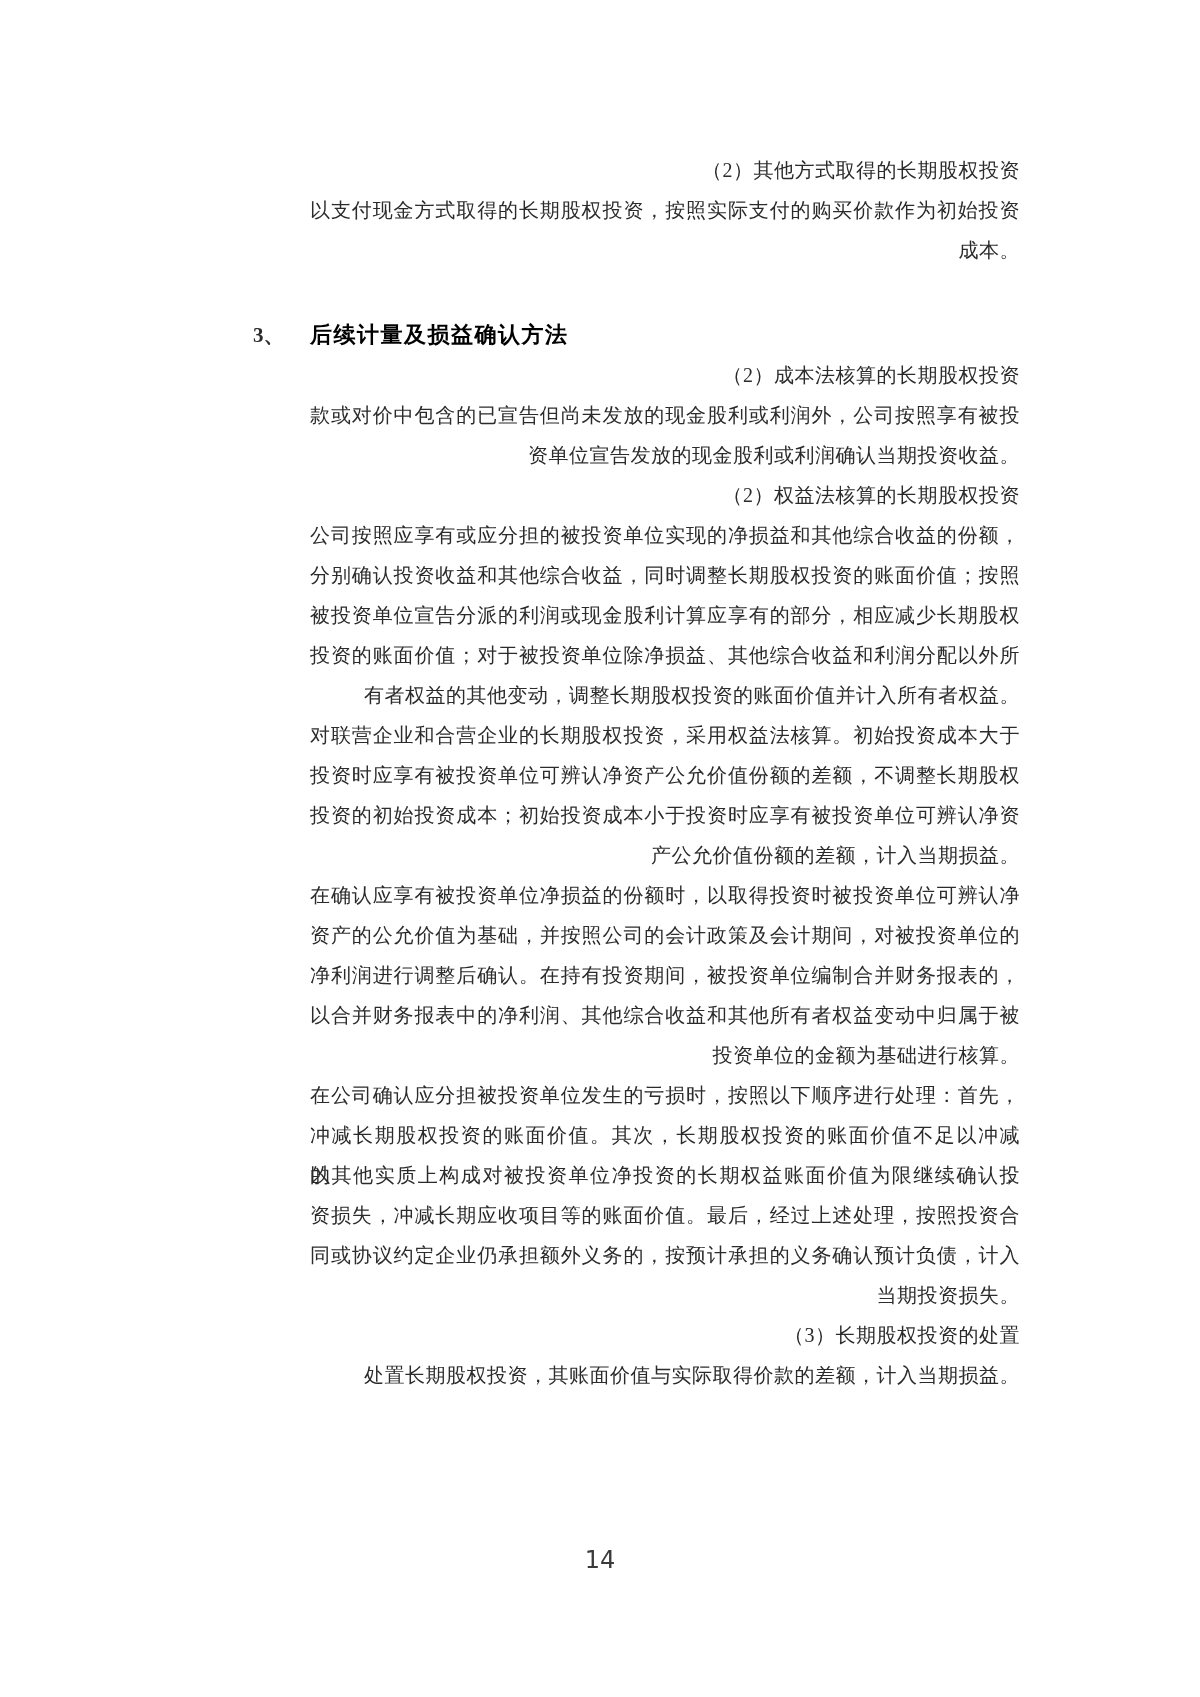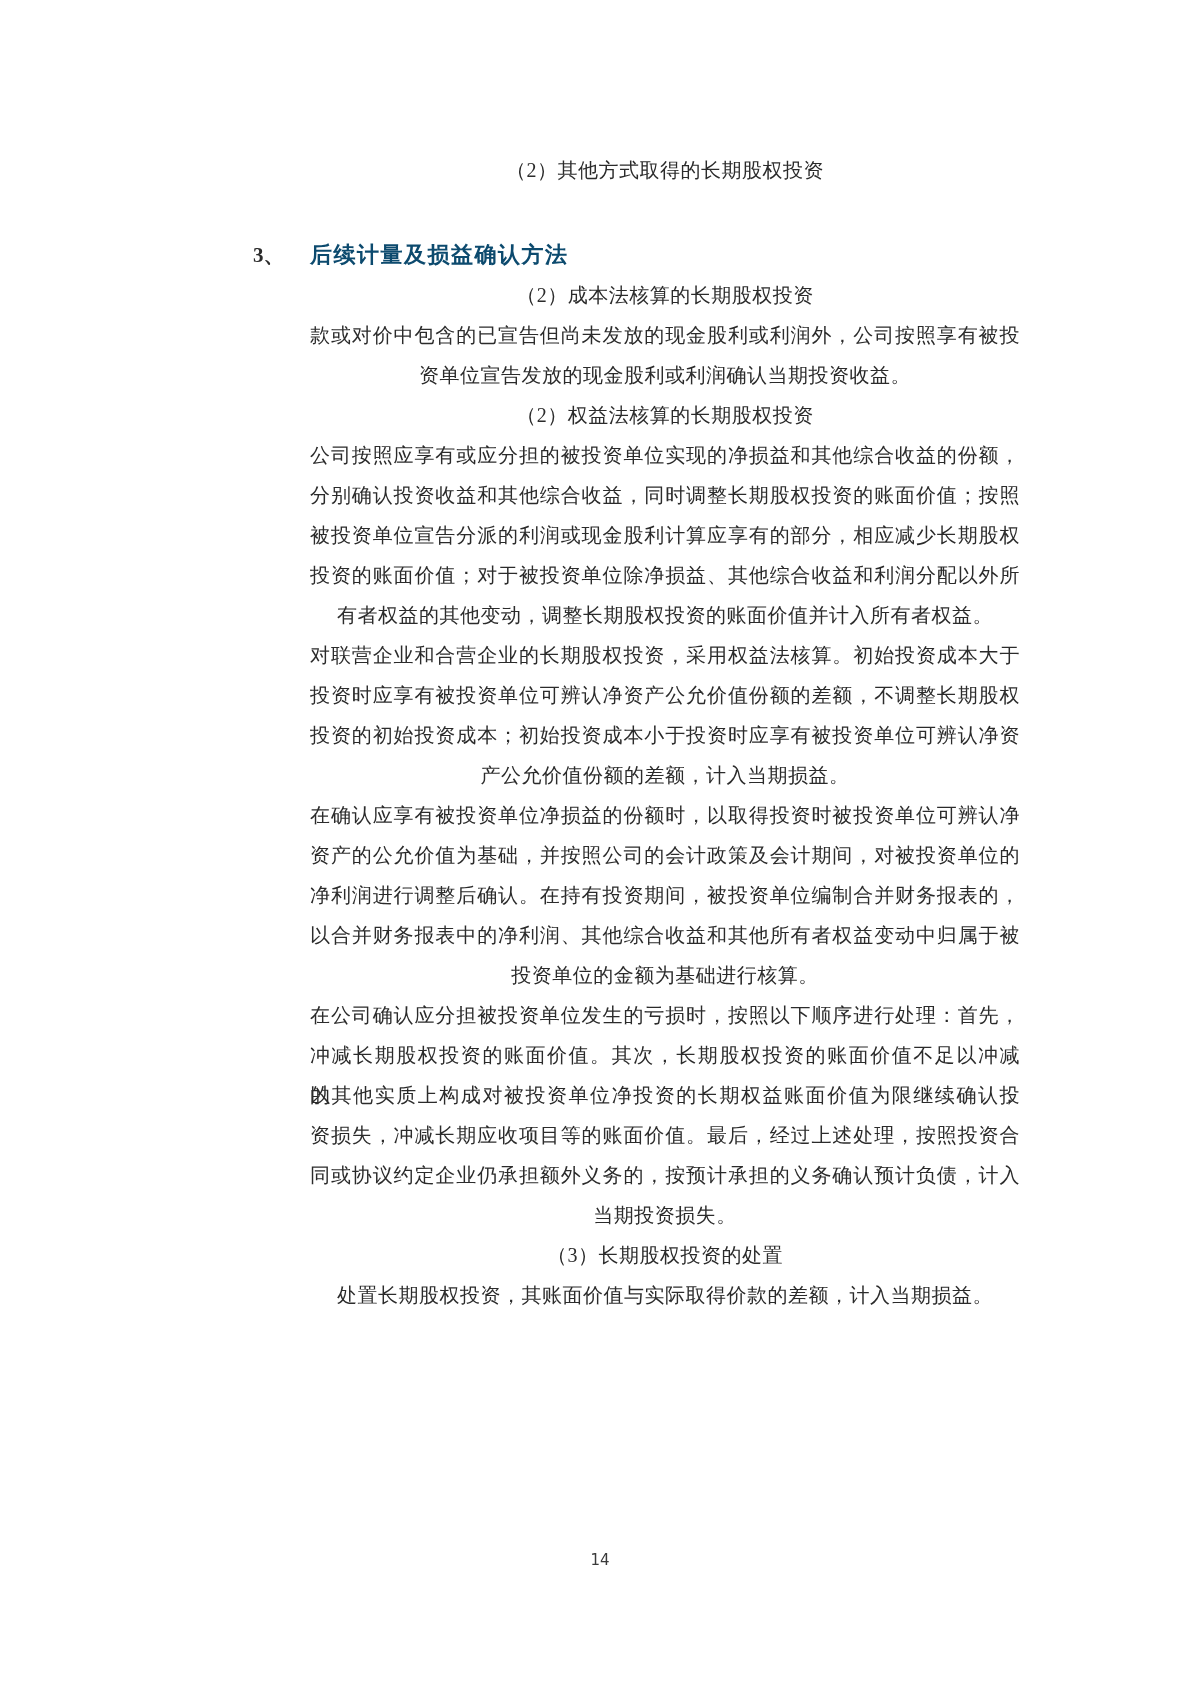--- a/index.html
+++ b/index.html
@@ -18,21 +18,21 @@
     left:310px;
     top:150px;
     width:710px;
   }
   .para{margin:0;padding:0;}
   .line{
     height:40px;
     line-height:40px;
     font-size:20px;
     letter-spacing:0.5px;
-    text-align:center;
+    text-align:right;
   }
   .line.full{
     text-align:justify;
     text-align-last:justify;
   }
   .heading{
     position:relative;
     margin-top:45px;
     height:40px;
     line-height:40px;
@@ -43,42 +43,46 @@
     top:0;
     font-size:21px;
     font-weight:700;
     font-family:"Liberation Serif","DejaVu Serif",serif;
   }
   .htitle{
     font-size:22px;
     font-weight:700;
     letter-spacing:1.5px;
     font-family:"DejaVu Sans","Liberation Sans",sans-serif;
-    color:#0c4a6e;
+    color:#000000;
   }
   .footer{
     position:absolute;
     left:0;
     top:1540px;
     width:1200px;
     height:40px;
     line-height:40px;
     text-align:center;
-    font-size:15px;
+    font-size:24px;
     color:#3a3a3a;
     font-family:"DejaVu Sans","Liberation Sans",sans-serif;
   }
 </style>
 </head>
 <body>
 
 <div class="page">
   <div class="doc">
       <div class="para sub">
         <div class="line">（2）其他方式取得的长期股权投资</div>
+      </div>
+      <div class="para para">
+        <div class="line full">以支付现金方式取得的长期股权投资，按照实际支付的购买价款作为初始投资</div>
+        <div class="line">成本。</div>
       </div>
       <div class="heading"><span class="hnum">3、</span><span class="htitle">后续计量及损益确认方法</span></div>
       <div class="para sub">
         <div class="line">（2）成本法核算的长期股权投资</div>
       </div>
       <div class="para para">
         <div class="line full">款或对价中包含的已宣告但尚未发放的现金股利或利润外，公司按照享有被投</div>
         <div class="line">资单位宣告发放的现金股利或利润确认当期投资收益。</div>
       </div>
       <div class="para sub">

